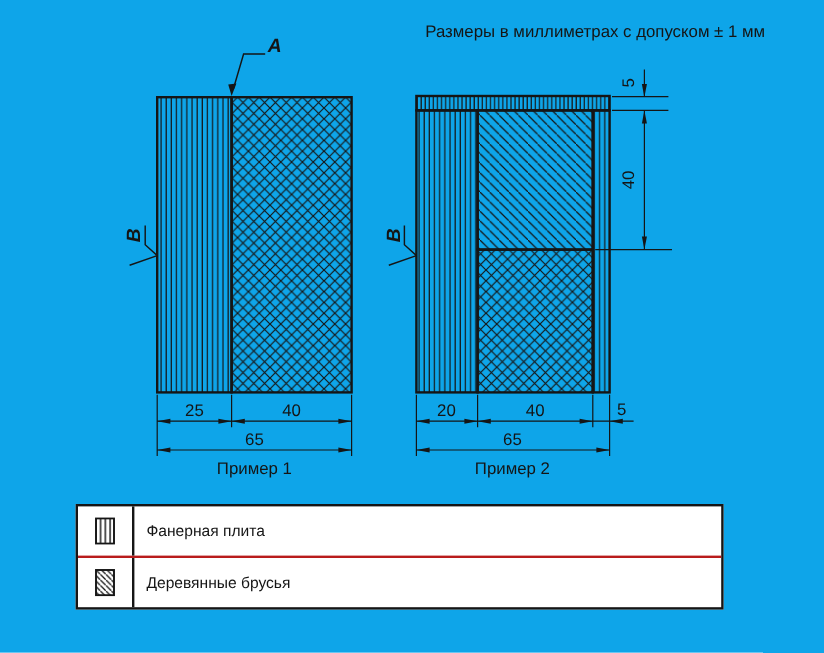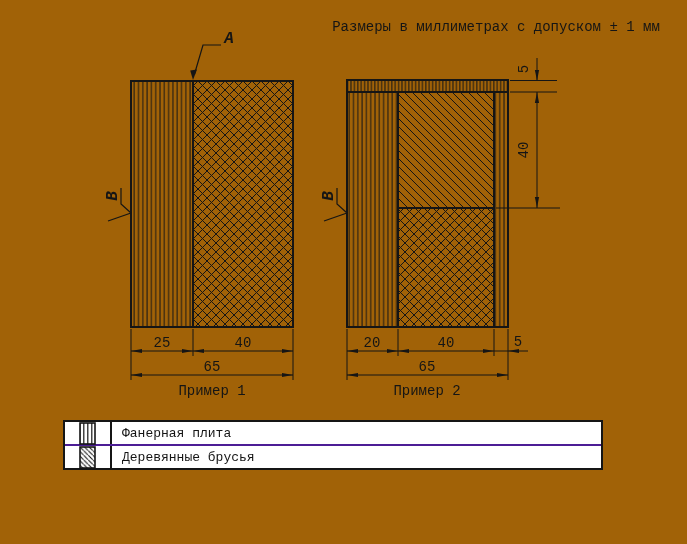--- a/index.html
+++ b/index.html
@@ -1,26 +1,26 @@
 <!DOCTYPE html>
 <html><head>
 <meta charset="utf-8">
 <style>
   html,body{margin:0;padding:0;background:#fff;}
-  .page{position:relative;width:687px;height:544px;background:#a16207;overflow:hidden;
-        font-family:Liberation Mono, monospace;}
+  .page{position:relative;width:687px;height:544px;background:#0ea5e9;overflow:hidden;
+        font-family:Liberation Sans, sans-serif;}
   svg.art{position:absolute;left:0;top:0;}
   svg text{fill:#151515;}
   .note-text{font-size:14px;text-anchor:middle;}
   .dim-text{font-size:14px;text-anchor:middle;}
   .cap-text{font-size:14px;text-anchor:middle;}
   .view-text{font-size:16px;font-style:italic;font-weight:bold;text-anchor:middle;}
   .legend{position:absolute;left:63px;top:420px;width:536px;border:2px solid #151515;background:#fff;}
-  .legend-row{display:flex;align-items:stretch;height:22px;}
-  .legend-row + .legend-row{border-top:2px solid #4c1d95;}
+  .legend-row{display:flex;align-items:stretch;height:41px;}
+  .legend-row + .legend-row{border-top:2px solid #b91c1c;}
   .swatch-cell{width:45px;border-right:2px solid #151515;display:flex;align-items:center;justify-content:center;flex:none;}
   .label-cell{flex:1;display:flex;align-items:center;padding-left:10px;font-size:13px;color:#151515;white-space:nowrap;}
 </style>
 </head>
 <body>
 
 <div class="page">
 
   <svg class="art" width="687" height="544" viewBox="0 0 687 544">
     <defs>

